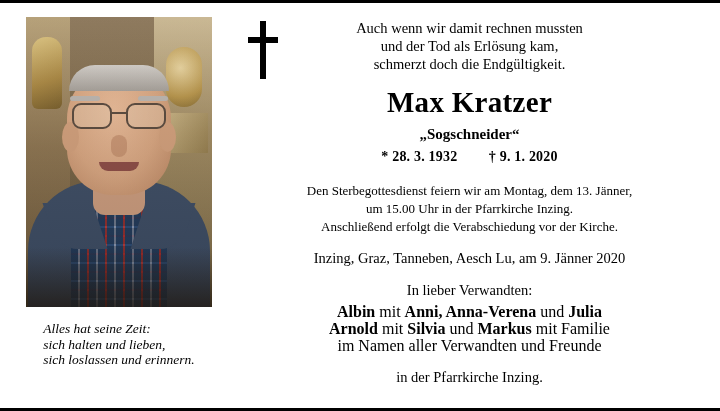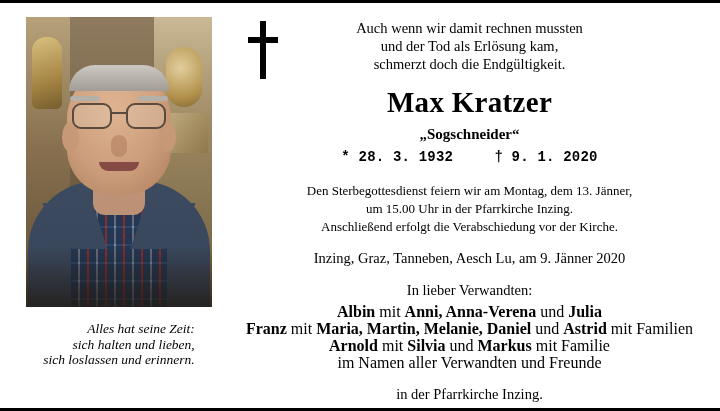--- a/index.html
+++ b/index.html
@@ -218,21 +218,21 @@
     background: linear-gradient(180deg, #cfcac4, #a39d96);
     border-radius: 50px 50px 0 0;
   }
   .photo-shade {
     position: absolute;
     left:0; top:0; right:0; bottom:0;
     background: linear-gradient(180deg, rgba(255,255,255,.04) 0%, rgba(0,0,0,.10) 100%);
   }
   .verse {
     margin-top: 14px;
-    text-align: right;
+    text-align: left;
     font-style: italic;
     font-size: 13.5px;
     line-height: 15.5px;
     color: #000;
   }
   .verse div { white-space: nowrap; }
 
   
   .right-col {
     flex: 1 1 auto;
@@ -276,21 +276,20 @@
   .nickname {
     font-size: 15px;
     font-weight: bold;
     margin-top: 8px;
   }
   .dates {
     font-size: 14px;
     font-weight: bold;
     margin-top: 6px;
     letter-spacing: .2px;
-    font-family: Liberation Mono, monospace;
   }
   .dates .gap { display: inline-block; width: 24px; }
   .service {
     font-size: 13px;
     line-height: 18px;
     margin-top: 17px;
   }
   .service div { white-space: nowrap; }
   .place-line {
     font-size: 14.5px;
@@ -388,23 +387,20 @@
 
     <div class="place-line">Inzing, Graz, Tanneben, Aesch Lu, am 9. Jänner 2020</div>
 
     <div class="memory-head">In lieber Verwandten:</div>
 
     <div class="family">
       <div>
         <b>Albin</b><span> mit </span><b>Anni, Anna-Verena</b><span> und </span><b>Julia</b><span></span>
       </div>
       <div>
-        <b>Franz</b><span> mit </span><b>Maria, Martin, Melanie, Daniel</b><span> und </span><b>Astrid</b><span> mit Familien</span>
-      </div>
-      <div>
         <b>Arnold</b><span> mit </span><b>Silvia</b><span> und </span><b>Markus</b><span> mit Familie</span>
       </div>
       <div>im Namen aller Verwandten und Freunde</div>
     </div>
 
     <div class="rosary">
       <div>in der Pfarrkirche Inzing.</div>
     </div>
 
   </div>

